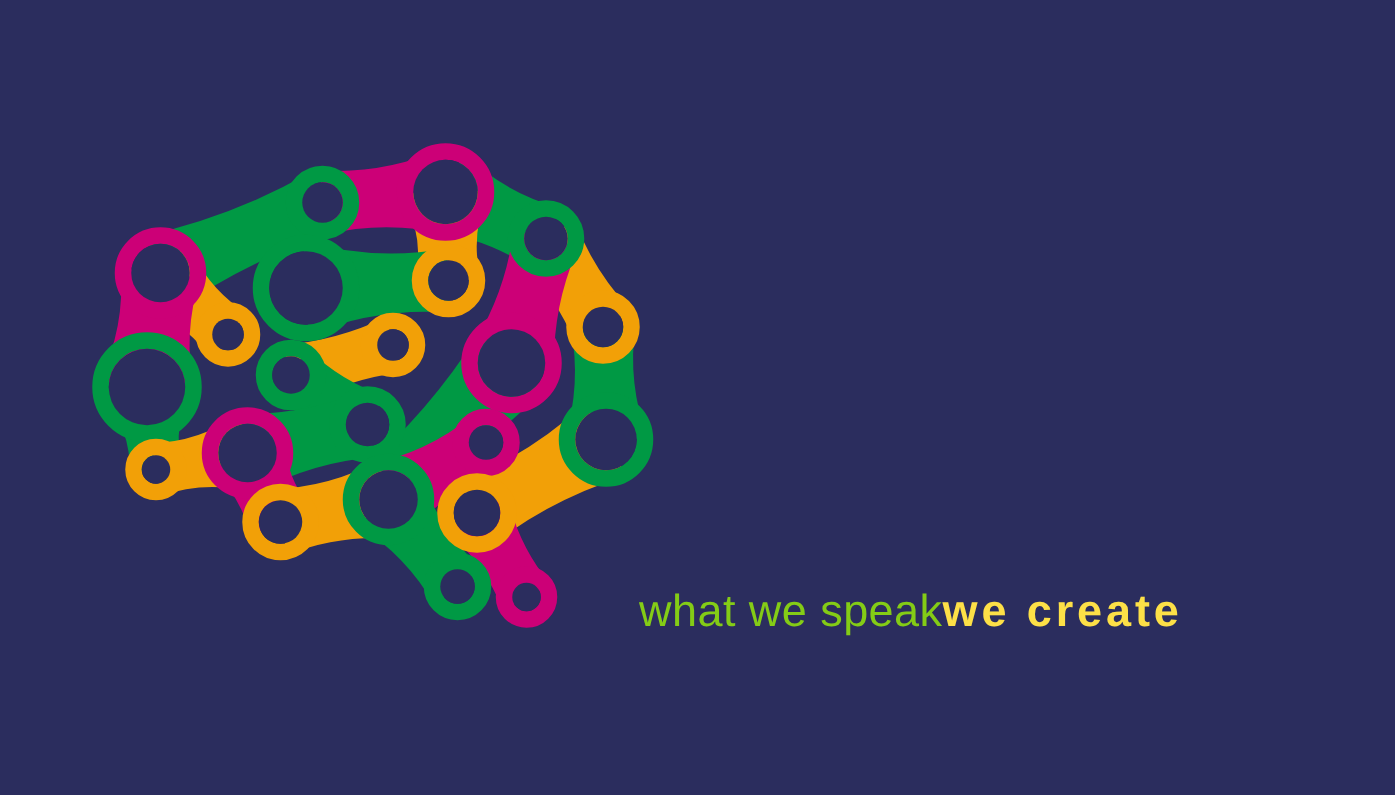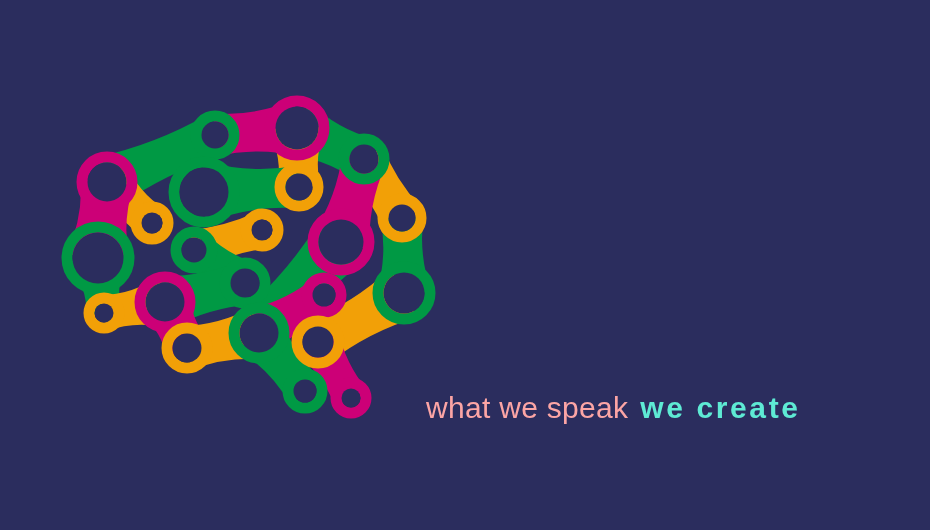--- a/index.html
+++ b/index.html
@@ -30,30 +30,29 @@
     top: 391px;
     height: 40px;
     display: flex;
     align-items: baseline;
     white-space: pre;
   }
   .tag-light {
     font-family: "Liberation Sans", sans-serif;
     font-size: 30px;
     font-weight: 300;
-    color: #fca5a5;
+    color: #84cc16;
     letter-spacing: 0.3px;
   }
   .tag-bold {
     font-family: "Liberation Sans", sans-serif;
     font-size: 30px;
     font-weight: 700;
-    color: #5eead4;
+    color: #fde047;
     letter-spacing: 2.6px;
-    margin-left: 12px;
   }
 </style>
 </head>
 <body>
 
 <div id="stage">
 
   <div id="brain-logo">
     <svg id="brain-svg" width="390" height="345" viewBox="0 0 390 345" xmlns="http://www.w3.org/2000/svg">
       <g id="links-layer">

